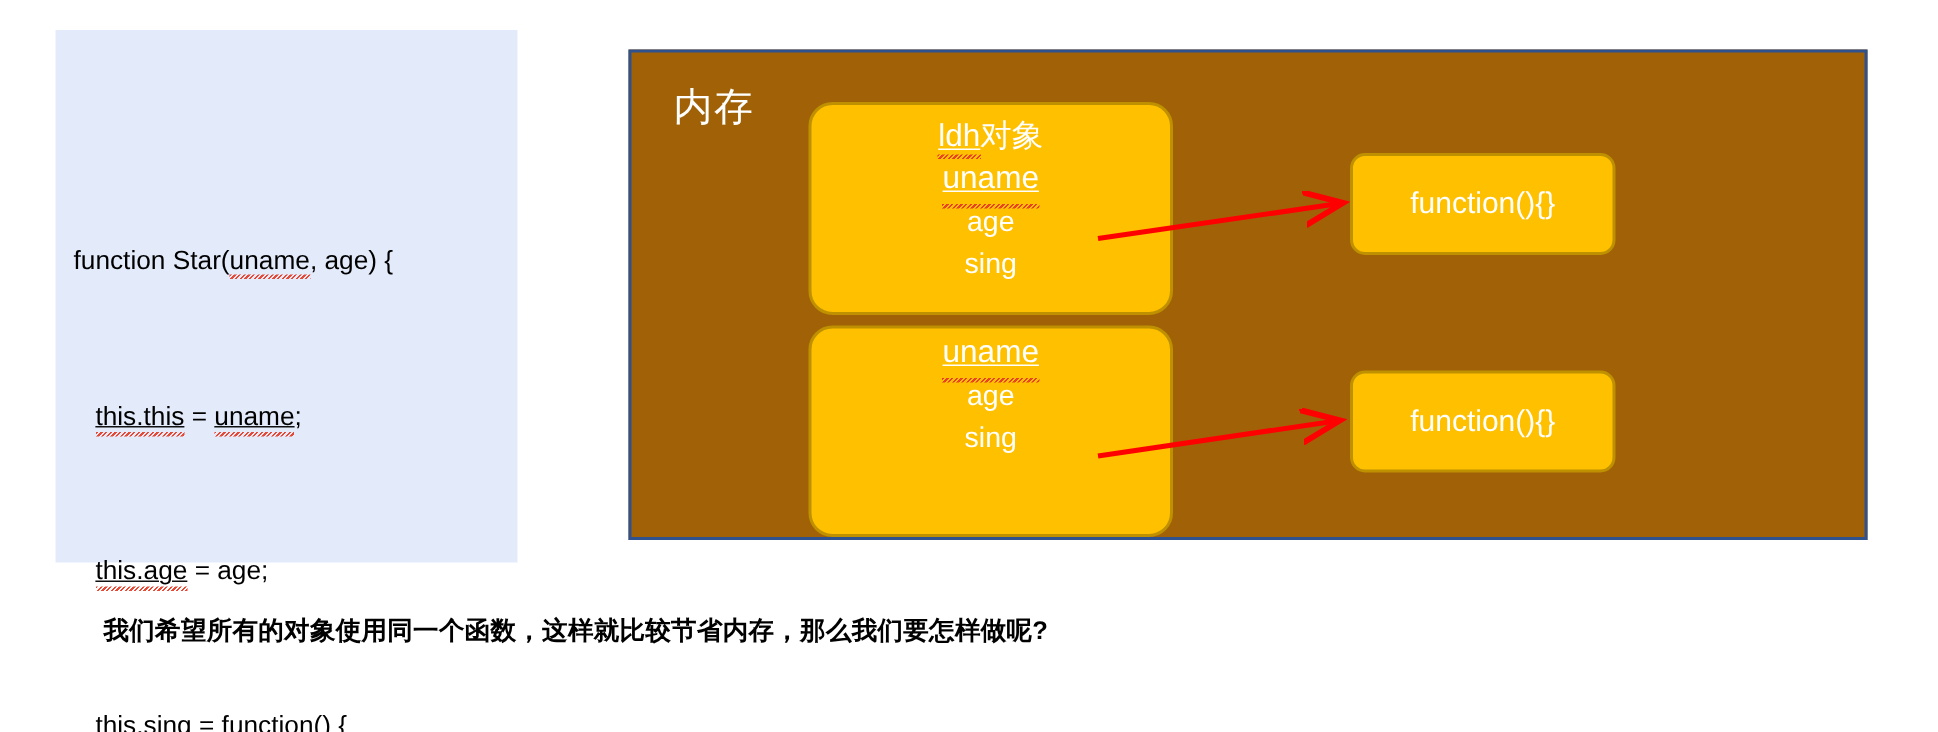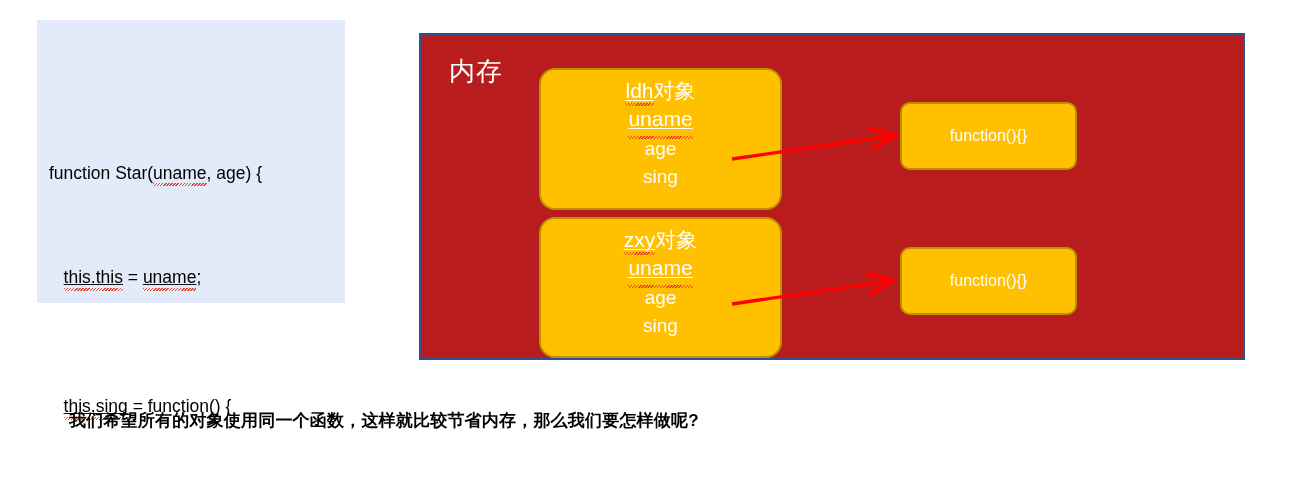--- a/index.html
+++ b/index.html
@@ -14,21 +14,21 @@
     overflow: hidden;
     font-family: "Liberation Sans", sans-serif;
   }
 
   
   #code-panel {
     position: absolute;
     left: 37px;
     top: 20px;
     width: 308px;
-    height: 283px;
+    height: 355px;
     background: #E3EBFB;
   }
   #code-listing {
     position: absolute;
     left: 12px;
     top: 64px;
     font-family: "Liberation Sans", sans-serif;
     font-size: 17.5px;
     line-height: 25.8px;
     color: #000000;
@@ -73,21 +73,21 @@
     opacity: .95;
   }
 
   
   #memory-diagram {
     position: absolute;
     left: 419px;
     top: 33px;
     width: 826px;
     height: 327px;
-    background: #b91c1c;
+    background: #a16207;
     border: 2px solid #2F528F;
     box-sizing: border-box;
   }
   #memory-label {
     position: absolute;
     left: 28px;
     top: 22px;
     color: #ffffff;
     font-size: 26px;
     line-height: 1.1;
@@ -130,21 +130,21 @@
       #E8402A 0px, #E8402A 1.1px, transparent 1.1px, transparent 2.2px);
   }
 
   .fn-box {
     position: absolute;
     background: #FFC000;
     border: 2px solid #BF9000;
     border-radius: 10px;
     box-sizing: border-box;
     color: #ffffff;
-    font-size: 16px;
+    font-size: 20px;
     display: flex;
     align-items: center;
     justify-content: center;
   }
   #fn-box-1 { left: 479px; top: 67px;  width: 177px; height: 68px; }
   #fn-box-2 { left: 479px; top: 212px; width: 177px; height: 68px; }
 
   #arrow-layer {
     position: absolute;
     left: 0; top: 0;
@@ -167,20 +167,21 @@
 </head>
 <body>
 
 <div id="code-panel">
   <div id="code-listing">
 
     <div class="code-line"><span>function Star(</span><span class="sq-nounder">uname</span><span>, age) {</span></div>
 
     <div class="code-line"><span>   </span><span class="sq">this.this</span><span> = </span><span class="sq">uname</span><span>;</span></div>
 
+    <div class="code-line"><span>   </span><span class="sq">this.age</span><span> = age;</span></div>
 
     <div class="code-line"><span>   </span><span class="sq">this.sing</span><span> = function() {</span></div>
 
     
 
     
 
     
 
     
@@ -197,23 +198,20 @@
   <div class="obj-box" id="obj-box-ldh">
     <div>
       <span class="obj-title"><span class="sqw">ldh</span><span>对象</span></span>
     </div>
     <div><span class="obj-field obj-field-wide sqw">uname</span></div>
     <div><span class="obj-field">age</span></div>
     <div><span class="obj-field">sing</span></div>
   </div>
 
   <div class="obj-box" id="obj-box-zxy">
-    <div>
-      <span class="obj-title"><span class="sqw">zxy</span><span>对象</span></span>
-    </div>
     <div><span class="obj-field obj-field-wide sqw">uname</span></div>
     <div><span class="obj-field">age</span></div>
     <div><span class="obj-field">sing</span></div>
   </div>
 
   <div class="fn-box" id="fn-box-1">
     <span>function(){}</span>
   </div>
   <div class="fn-box" id="fn-box-2">
     <span>function(){}</span>

